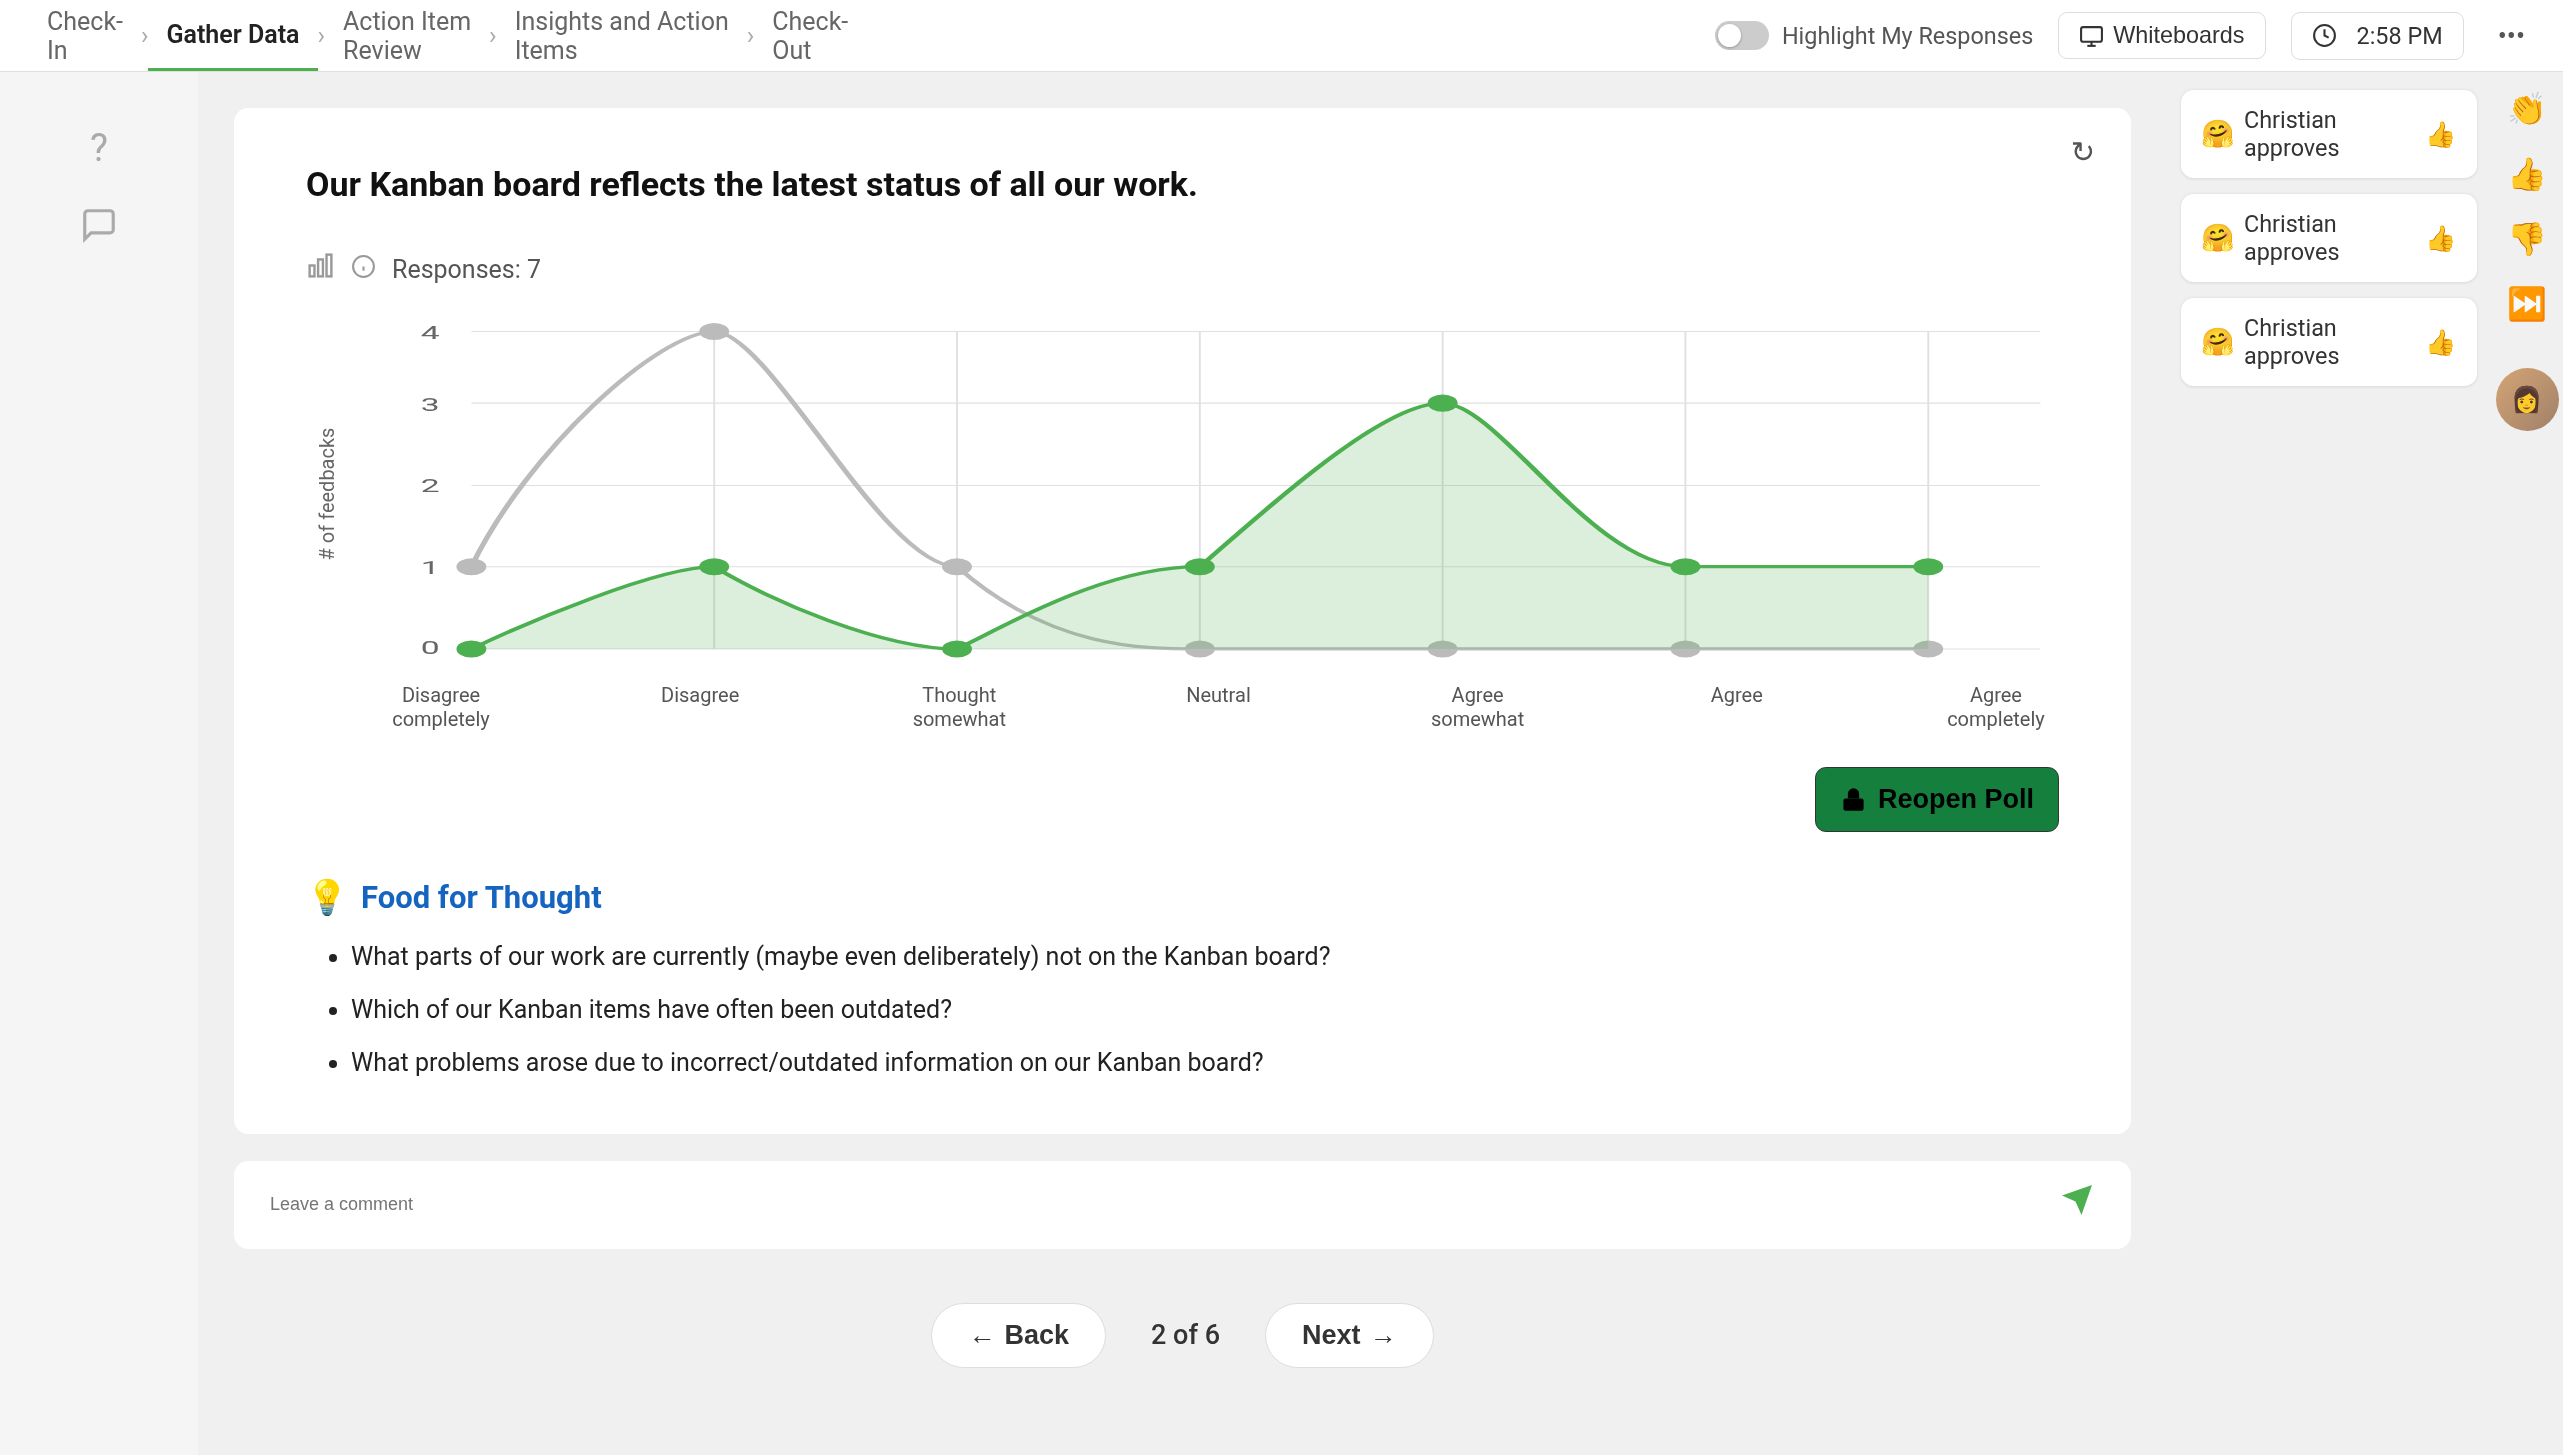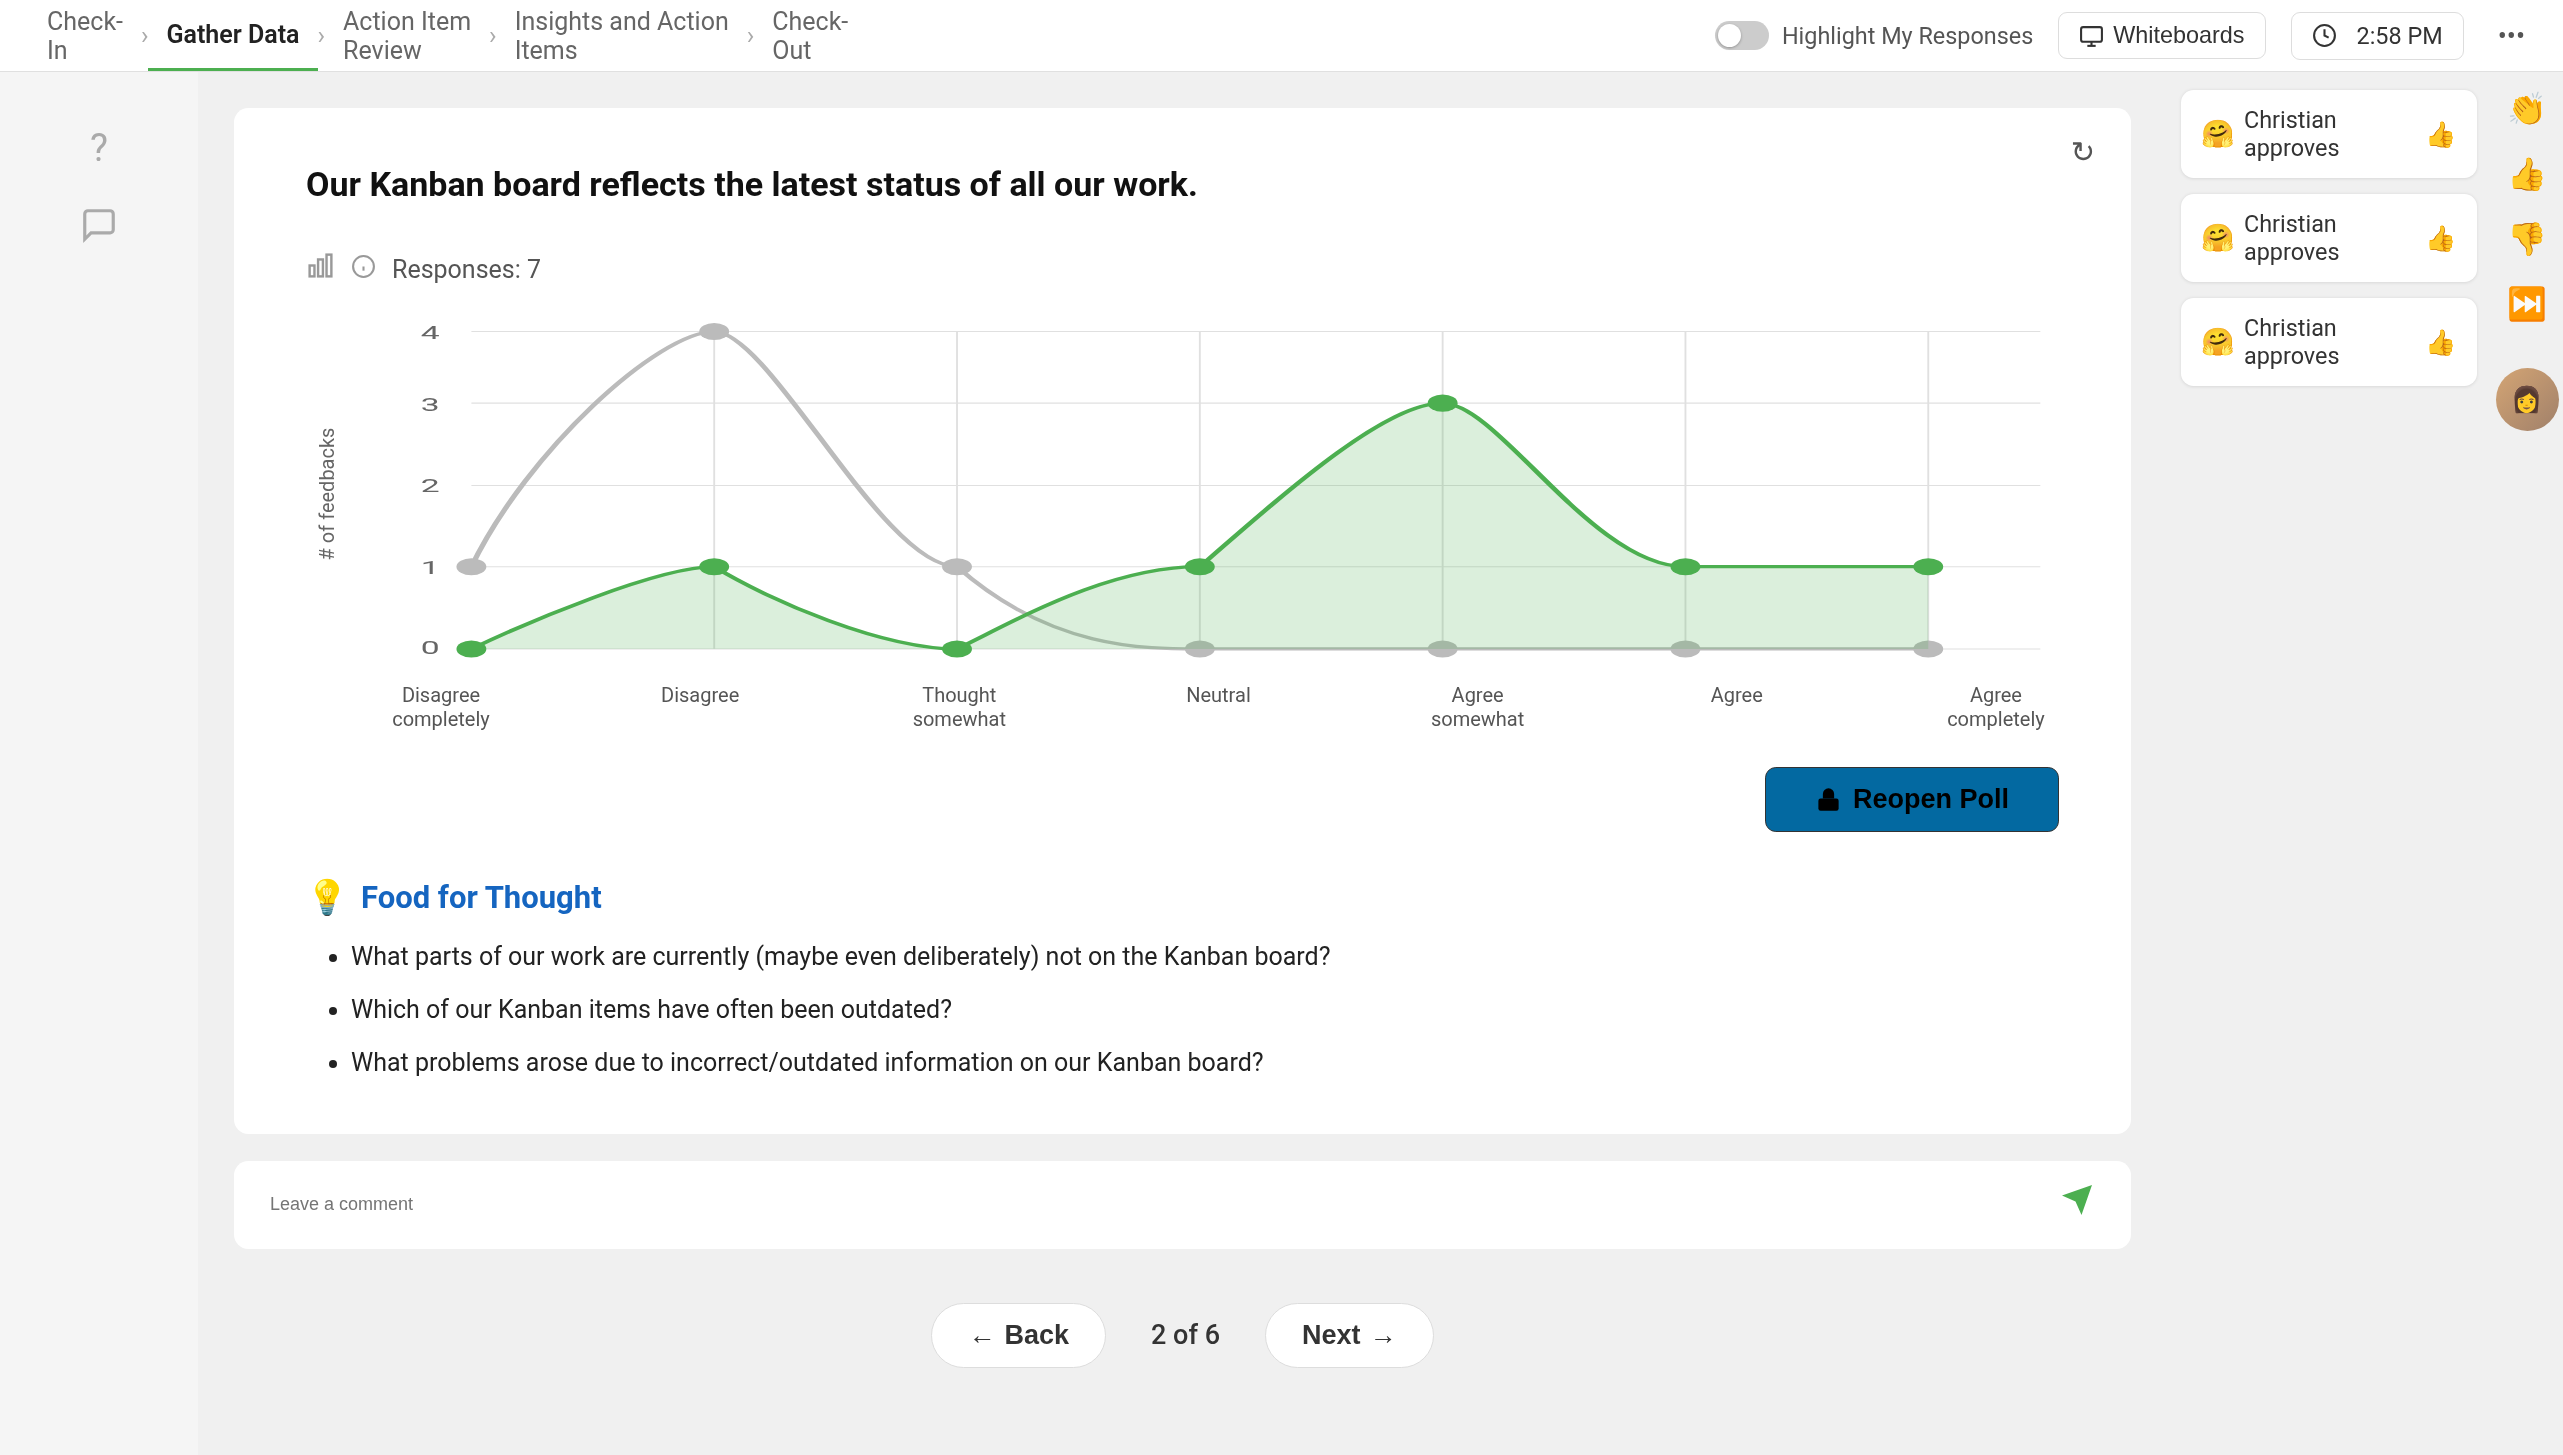--- a/index.html
+++ b/index.html
@@ -214,24 +214,24 @@
       color: #555;
       text-align: center;
       width: 126px;
     }
 
     
     .reopen-btn {
       display: flex;
       align-items: center;
       gap: 10.8px;
-      background: #0369a1;
+      background: #15803d;
       border: 1.8px solid #333;
       border-radius: 10.8px;
-      padding: 16px 49px;
+      padding: 16px 24px;
       font-size: 27px;
       font-weight: 600;
       cursor: pointer;
       align-self: flex-end;
       margin-bottom: 27px;
     }
 
     
     .food-section {
       margin-top: 18px;

